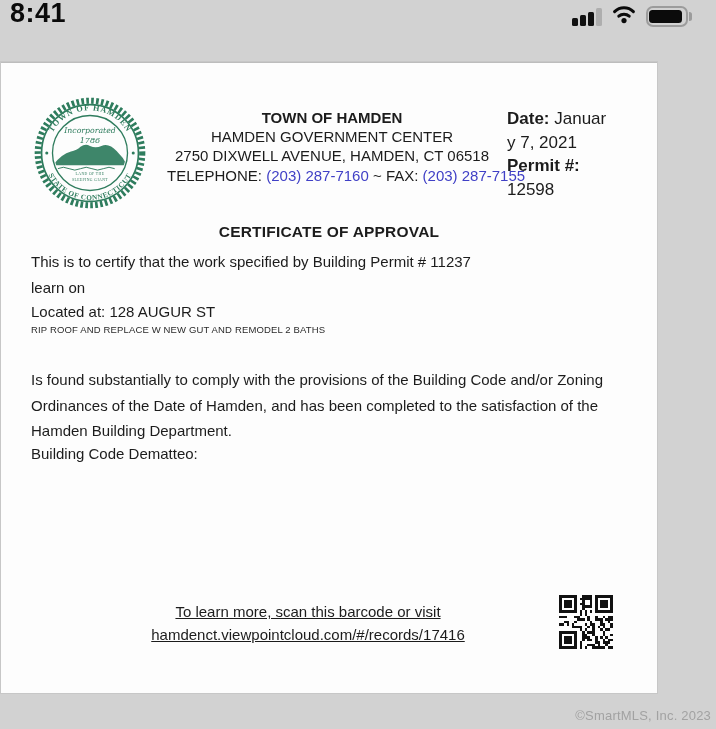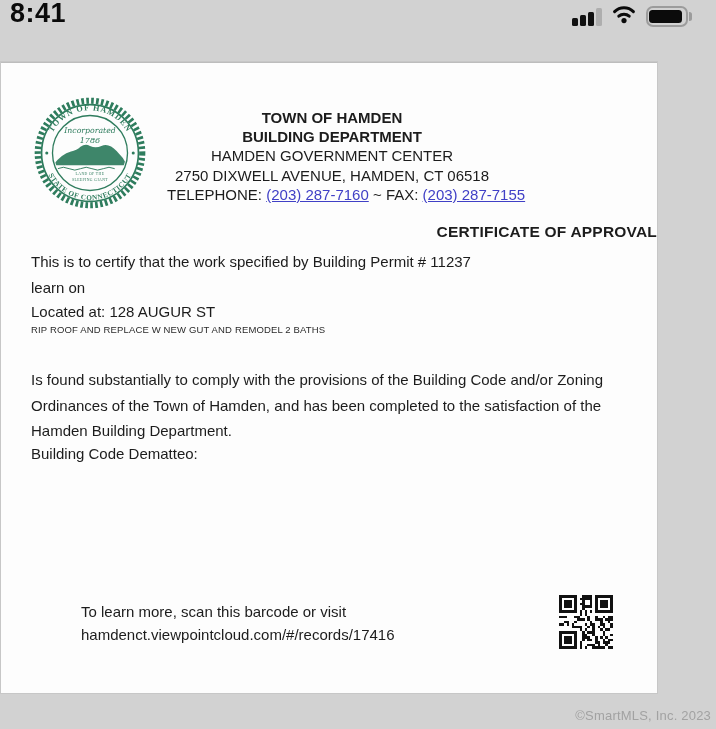--- a/index.html
+++ b/index.html
@@ -34,33 +34,33 @@
   .page{
     position:absolute;left:1px;top:62px;width:656px;height:630px;
     background:#fdfdfd;border-top:1px solid #bdbdbd;
     box-shadow:0 0 0 1px rgba(0,0,0,0.05);
     color:#1c1c1c;font-size:15px;
   }
   .abs{position:absolute;}
   .seal{left:32px;top:32px;width:114px;height:116px;}
   .hdr-center{left:166px;top:45px;width:330px;text-align:center;line-height:19.2px;font-size:15px;white-space:nowrap;}
   .hdr-center .b{font-weight:700;}
-  a.doclink{color:#4040c6;text-decoration:underline;cursor:pointer;}
+  a.doclink{color:#4040c6;cursor:pointer;}
   .date-block{left:506px;top:44px;width:142px;font-size:17px;line-height:23.5px;}
   .date-block .lbl{font-weight:700;}
-  .doc-title{left:0;top:160px;width:656px;text-align:right;font-weight:700;font-size:15.5px;letter-spacing:0.2px;}
+  .doc-title{left:0;top:160px;width:656px;text-align:center;font-weight:700;font-size:15.5px;letter-spacing:0.2px;}
   .line-certify{left:30px;top:190px;}
   .line-issued{left:30px;top:216px;}
   .line-located{left:30px;top:240px;}
   .line-workdesc{left:30px;top:261px;font-size:9.5px;letter-spacing:0.15px;color:#2a2a2a;}
   .para-comply{left:30px;top:304px;width:592px;line-height:25.5px;}
   .line-bce{left:30px;top:382px;}
   .line-stips{left:30px;top:418px;}
   .line-signature{left:355px;top:476px;font-size:11px;color:#222;}
-  .footer-scan{left:80px;top:538px;width:400px;line-height:22.5px;}
+  .footer-scan{left:107px;top:538px;width:400px;text-align:center;line-height:22.5px;text-decoration:underline;}
   .qr{left:558px;top:532px;width:54px;height:54px;}
 
   .watermark{
     position:absolute;right:5px;top:708px;
     font-size:13px;color:#a2a2a2;letter-spacing:0.2px;
   }
 </style>
 </head>
 <body>
 
@@ -117,34 +117,39 @@
         <text x="60" y="49" text-anchor="middle" font-family="DejaVu Serif, serif" font-style="italic" font-size="8.5" fill="#2e7c5d">1786</text>
         <path d="M21 73 Q30 61 40 58.5 Q46 57.5 50 53.5 Q55 49.5 60 52.5 Q66 55.5 72 52.5 Q80 49 88 58 Q95 64.5 99 73 Z" fill="#2e7c5d" opacity="0.92"></path>
         <path d="M26 76.5 q6 -3 12 0 q6 3 12 0 q6 -3 12 0 q6 3 12 0 q6 -3 12 0" fill="none" stroke="#2e7c5d" stroke-width="1"></path>
         <text x="60" y="83.5" text-anchor="middle" font-family="Liberation Serif, serif" font-size="4" fill="#2e7c5d" letter-spacing="0.4">LAND OF THE</text>
         <text x="60" y="89" text-anchor="middle" font-family="Liberation Serif, serif" font-size="4" fill="#2e7c5d" letter-spacing="0.4">SLEEPING GIANT</text>
       </g>
     </svg>
 
     <div class="abs hdr-center">
       <div class="b">TOWN OF HAMDEN</div>
-      <div class="b">BUILDING DEPARTMENT</div>
       <div>HAMDEN GOVERNMENT CENTER</div>
       <div>2750 DIXWELL AVENUE, HAMDEN, CT 06518</div>
       <div><span>TELEPHONE: </span><a class="doclink">(203) 287-7160</a><span> ~ FAX: </span><a class="doclink">(203) 287-7155</a></div>
     </div>
 
+    <div class="abs date-block">
+      <div><span class="lbl">Date:</span> <span>Januar</span></div>
+      <div>y 7, 2021</div>
+      <div class="lbl">Permit #:</div>
+      <div>12598</div>
+    </div>
 
     <div class="abs doc-title">CERTIFICATE OF APPROVAL</div>
 
     <div class="abs line-certify">This is to certify that the work specified by Building Permit # 11237</div>
     <div class="abs line-issued">learn on</div>
     <div class="abs line-located">Located at: 128 AUGUR ST</div>
     <div class="abs line-workdesc">RIP ROOF AND REPLACE W NEW GUT AND REMODEL 2 BATHS</div>
-    <div class="abs para-comply">Is found substantially to comply with the provisions of the Building Code and/or Zoning Ordinances of the Town of Hamden, and has been completed to the satisfaction of the Hamden Building Department.</div>
+    <div class="abs para-comply">Is found substantially to comply with the provisions of the Building Code and/or Zoning Ordinances of the Date of Hamden, and has been completed to the satisfaction of the Hamden Building Department.</div>
     <div class="abs line-bce">Building Code Dematteo:</div>
 
     <div class="abs footer-scan">
       <div>To learn more, scan this barcode or visit</div>
       <div>hamdenct.viewpointcloud.com/#/records/17416</div>
     </div>
     <svg class="abs qr" id="qr-svg" viewBox="0 0 21 21" shape-rendering="crispEdges">
         <rect x="0" y="0" width="1" height="1" fill="#111"></rect>
         <rect x="1" y="0" width="1" height="1" fill="#111"></rect>
         <rect x="2" y="0" width="1" height="1" fill="#111"></rect>

